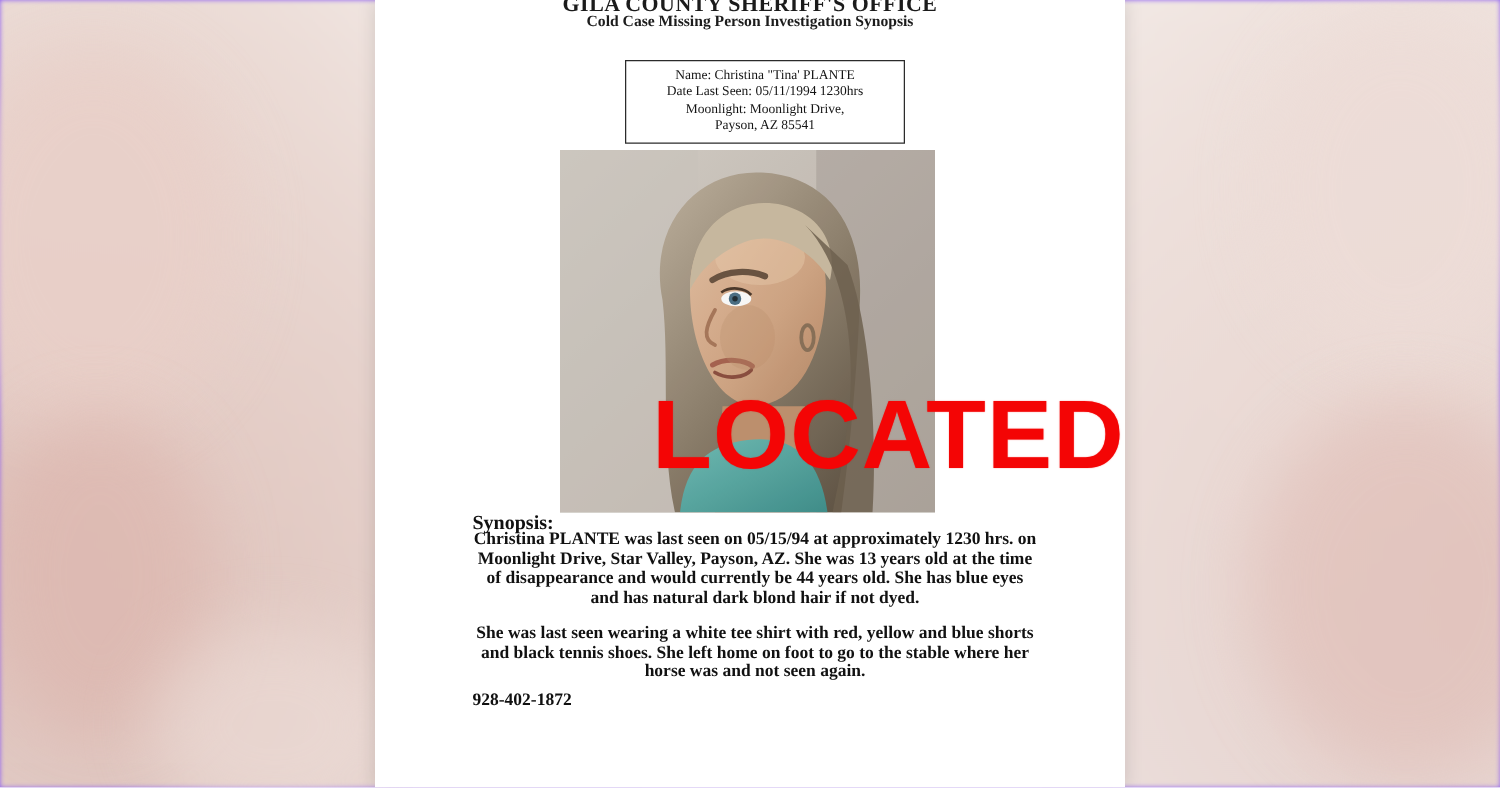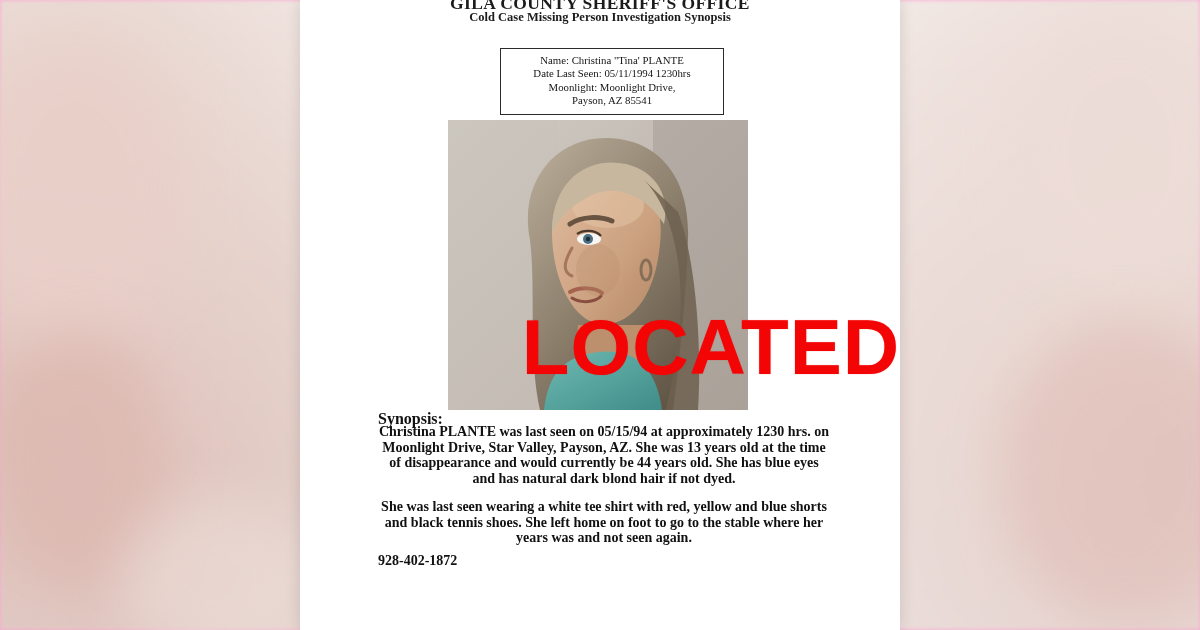--- a/index.html
+++ b/index.html
@@ -11,21 +11,21 @@
     width: 1200px;
     height: 630px;
     overflow: hidden;
     font-family: "Liberation Serif", serif;
   }
 
   #stage {
     position: relative;
     width: 1200px;
     height: 630px;
-    background: #f9a8d4;
+    background: #8b5cf6;
     overflow: hidden;
   }
 
   
   .backdrop {
     position: absolute;
     inset: 0;
     background:
       radial-gradient(circle at 6% 18%, rgba(232,212,205,0.95) 0%, rgba(245,238,235,0) 42%),
       radial-gradient(circle at 2% 62%, rgba(214,176,168,0.85) 0%, rgba(245,238,235,0) 38%),
@@ -248,19 +248,19 @@
           <rect x="0" y="0" width="300" height="290" fill="#6b5f55" opacity="0.06"></rect>
         </svg>
       </div>
 
       <div class="located">LOCATED</div>
 
       <div class="synopsis-label">Synopsis:</div>
 
       <div class="body-text">
         <p>Christina PLANTE was last seen on 05/15/94 at approximately 1230 hrs. on Moonlight Drive, Star Valley, Payson, AZ.  She was 13 years old at the time of disappearance and would currently be 44 years old. She has blue eyes and has natural dark blond hair if not dyed.</p>
-        <p>She was last seen wearing a white tee shirt with red, yellow and blue shorts and black tennis shoes.  She left home on foot to go to the stable where her years was and not seen again.</p>
+        <p>She was last seen wearing a white tee shirt with red, yellow and blue shorts and black tennis shoes.  She left home on foot to go to the stable where her horse was and not seen again.</p>
         <span class="phone">928-402-1872</span>
       </div>
 
     </div>
   </div>
 </div>
 
 </body></html>

